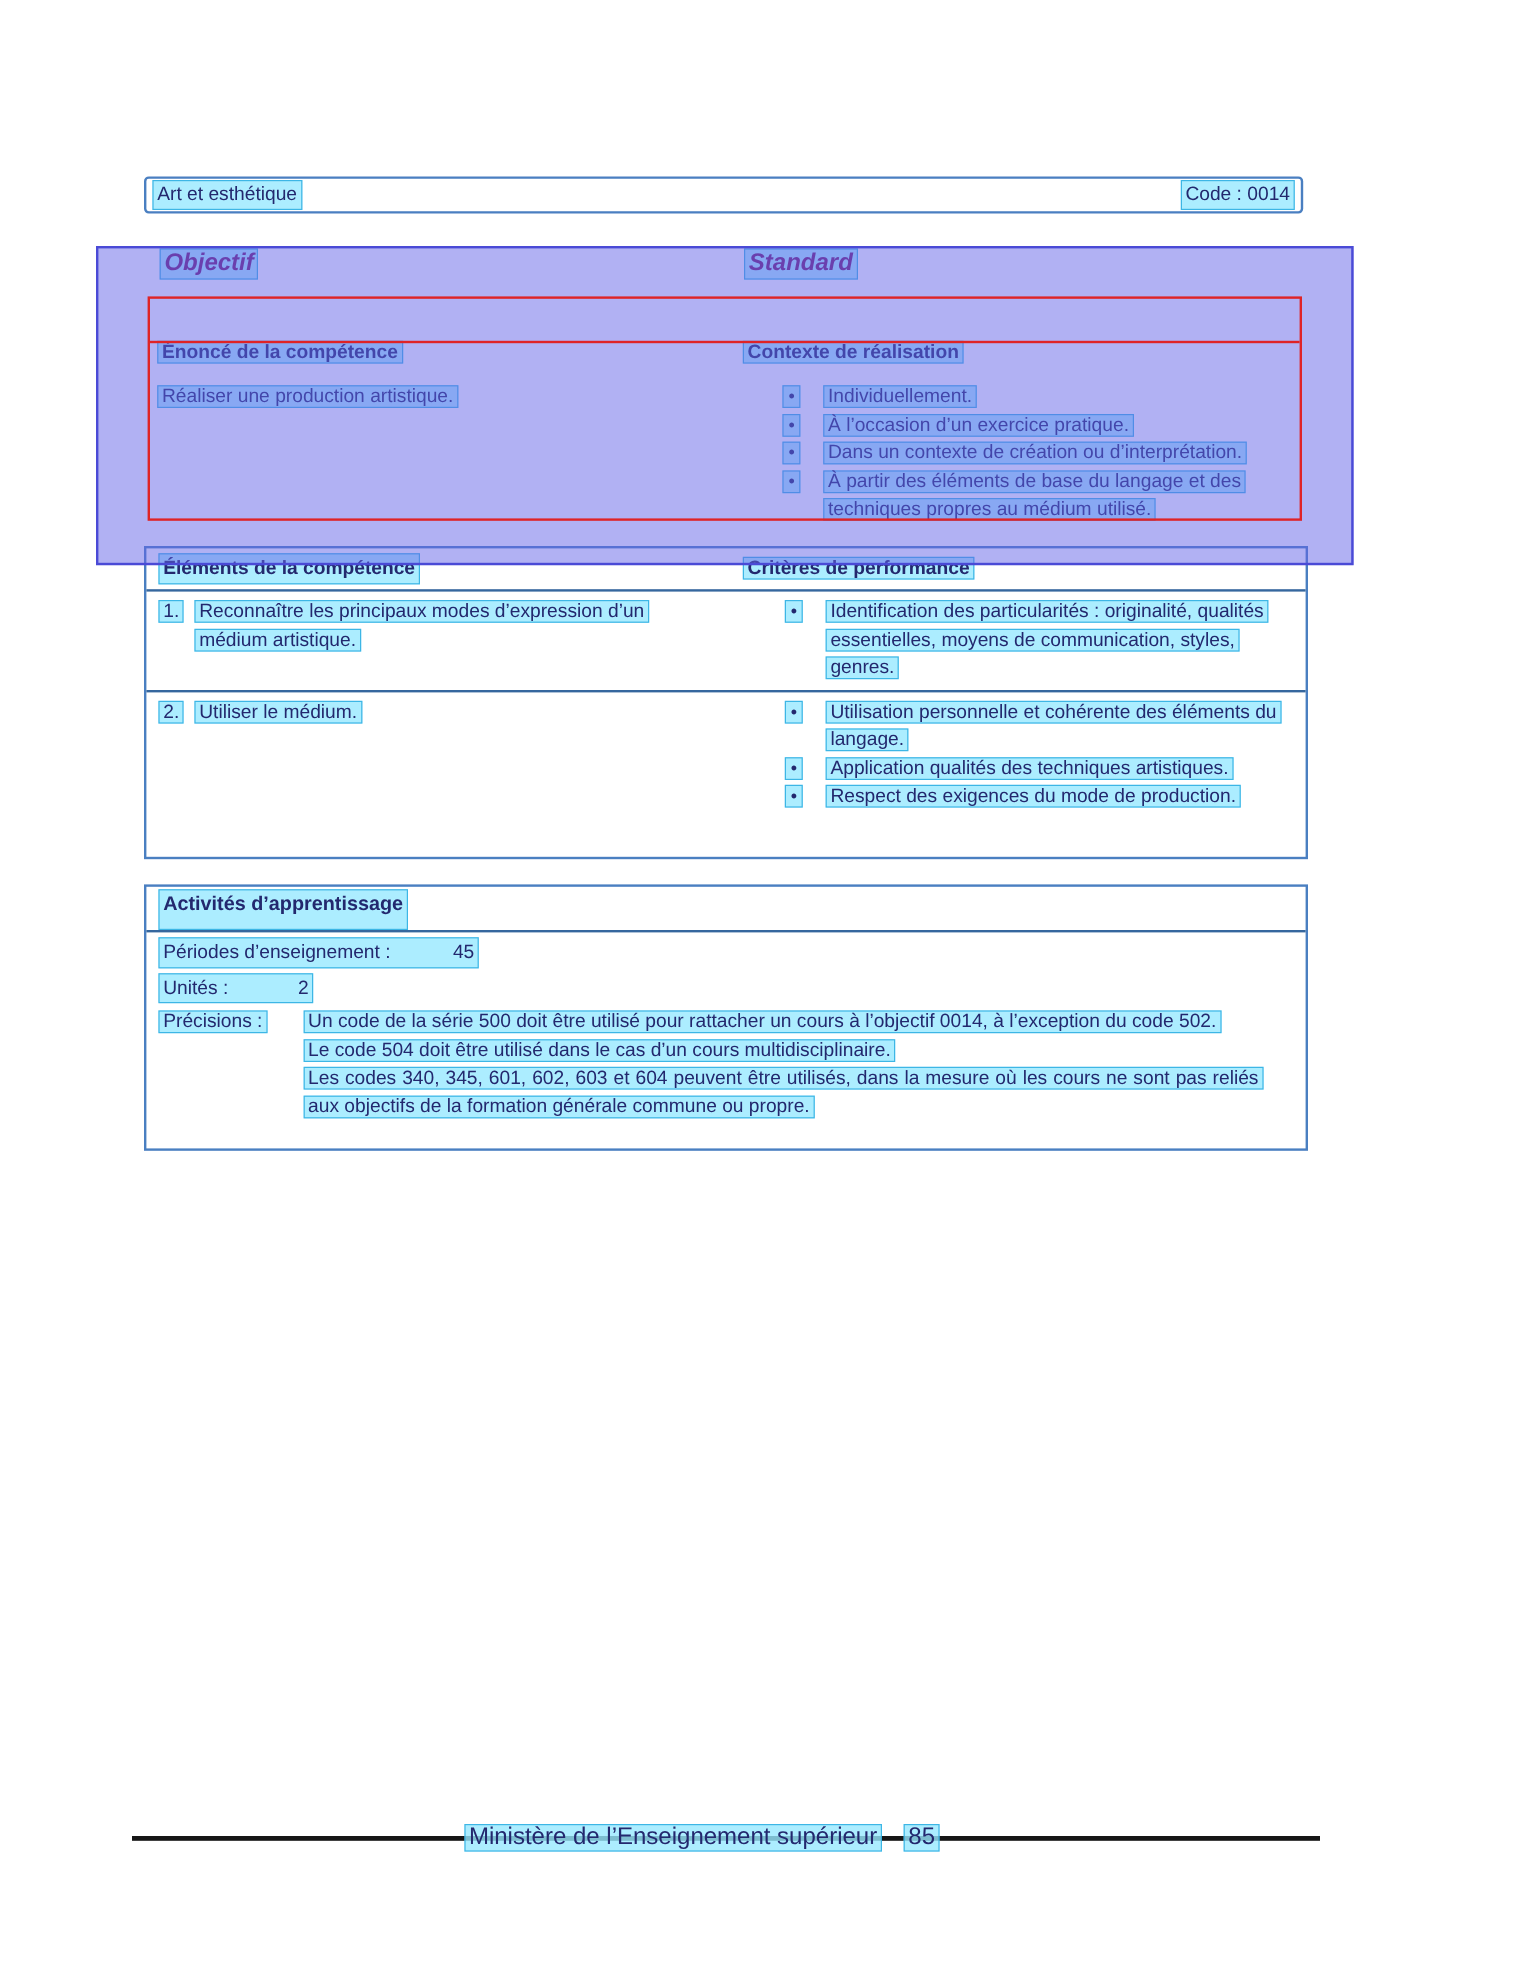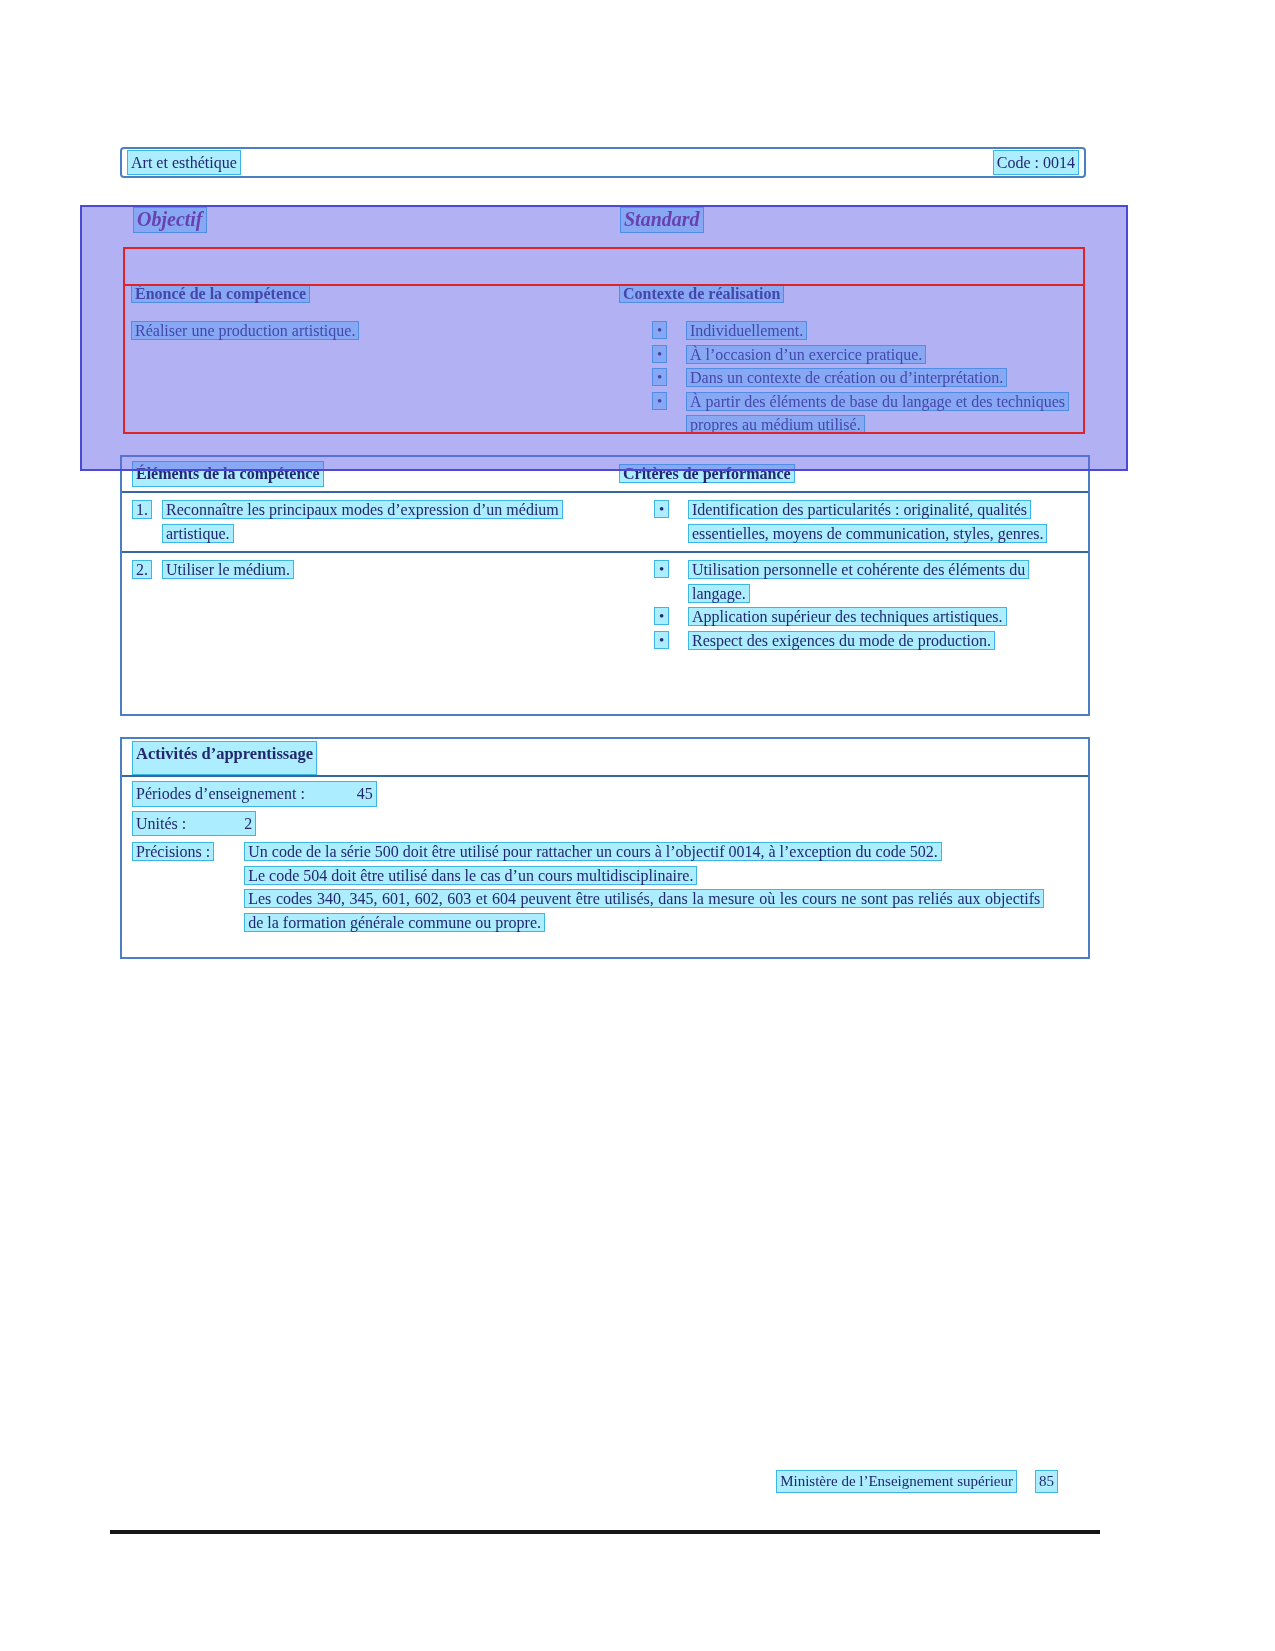--- a/index.html
+++ b/index.html
@@ -1,18 +1,18 @@
 <!DOCTYPE html>
 <html><head>
 <meta charset="utf-8">
 <style>
   html,body { margin:0; padding:0; background:#ffffff; }
   .page {
     position:relative; width:1163px; height:1651px; background:#ffffff;
-    font-family:Liberation Serif, serif;
+    font-family:Liberation Sans, sans-serif;
     color:#23286e; font-size:16px; line-height:23.5px; overflow:hidden;
   }
   
   .hl {
     background:rgba(151,233,255,0.8);
     border:1px solid rgba(34,168,222,0.8);
     padding:0 3px;
     -webkit-box-decoration-break:clone; box-decoration-break:clone;
   }
   .bold { font-weight:bold; }
@@ -82,23 +82,23 @@
   .pair { display:inline-flex; }
   .gap-periodes { margin-left:52px; }
   .gap-unites { margin-left:58px; }
   .prec-row { margin-top:4px; padding-left:10px; display:flex; align-items:flex-start; }
   .prec-label { flex:none; }
   .prec-text { width:800px; margin-left:30px; text-align:justify; text-align-last:left; }
 
   
   .footer-rule { position:absolute; left:110px; top:1530px; width:990px; height:4px; background:#161616; }
   .footer {
-    position:absolute; left:110px; top:1470px; width:990px; box-sizing:border-box;
-    display:flex; justify-content:flex-end; padding:0 2px;
-    font-size:15px; line-height:21px;
+    position:absolute; left:110px; top:1520px; width:990px; box-sizing:border-box;
+    display:flex; justify-content:center; padding:0 2px;
+    font-size:20px; line-height:21px;
   }
   .footer .pageno { margin-right:40px;margin-left:18px; }
 </style>
 </head>
 <body>
 
 <div class="page">
 
   <header class="topbar">
     <span class="hl">Art et esthétique</span>
@@ -176,21 +176,21 @@
         <div class="num"><span class="hl">2.</span></div>
         <div class="ntext"><span class="hl">Utiliser le médium.</span></div>
       </div>
       <div class="cR2">
         <div class="bul">
           <div class="dot"><span class="hl">•</span></div>
           <div class="btext"><span class="hl">Utilisation personnelle et cohérente des éléments du langage.</span></div>
         </div>
         <div class="bul">
           <div class="dot"><span class="hl">•</span></div>
-          <div class="btext"><span class="hl">Application supérieur des techniques artistiques.</span></div>
+          <div class="btext"><span class="hl">Application qualités des techniques artistiques.</span></div>
         </div>
         <div class="bul">
           <div class="dot"><span class="hl">•</span></div>
           <div class="btext"><span class="hl">Respect des exigences du mode de production.</span></div>
         </div>
       </div>
     </div>
   </div>
 
   <div class="activites">

